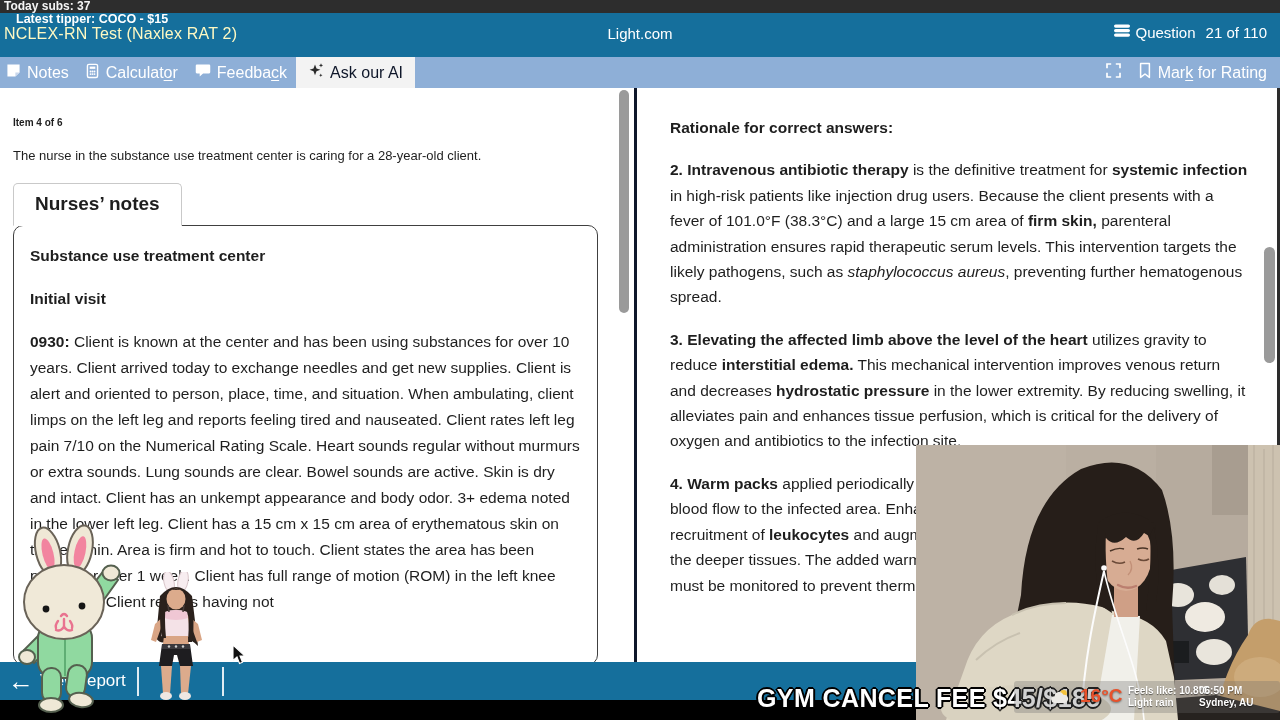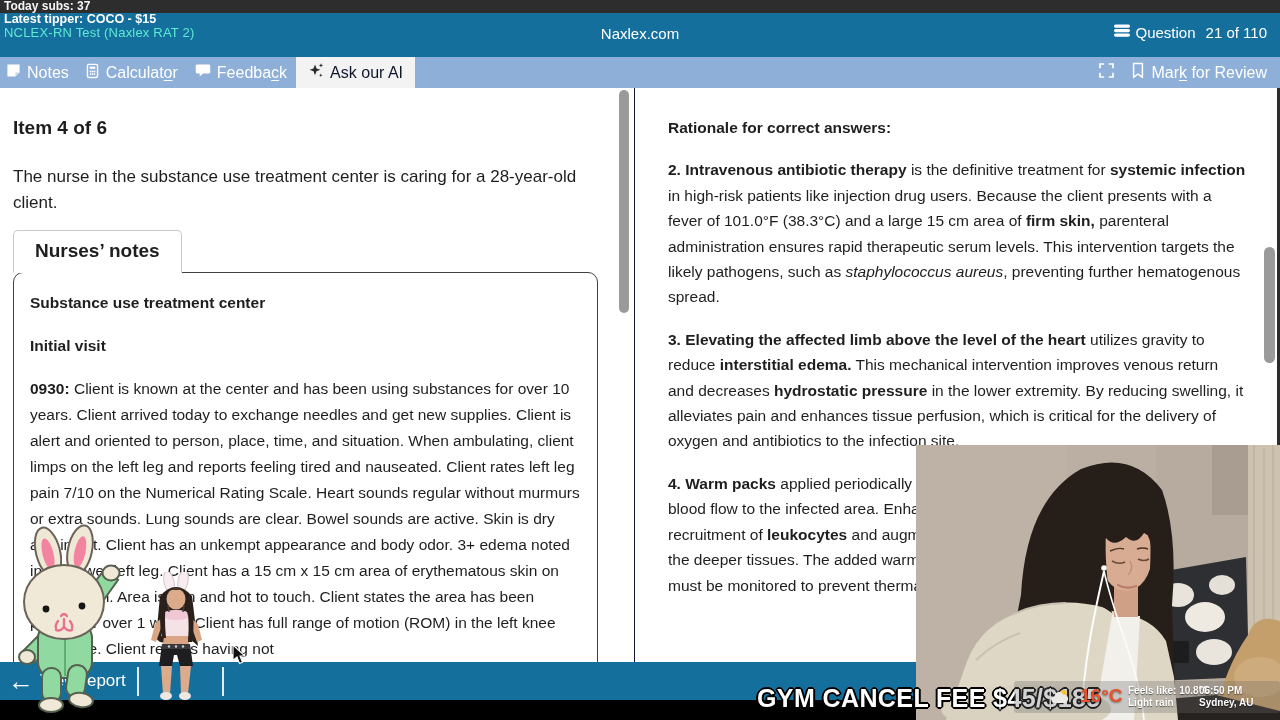--- a/index.html
+++ b/index.html
@@ -3,48 +3,48 @@
 <meta charset="utf-8">
 <style>
   html,body{margin:0;padding:0;background:#000;}
   #screen{position:relative;width:1280px;height:720px;overflow:hidden;background:#fff;
           font-family:"Liberation Sans",sans-serif;-webkit-font-smoothing:antialiased;}
   
   .top-strip{position:absolute;left:0;top:0;width:1280px;height:13px;background:#2d2d2d;z-index:6;}
   .top-strip span{position:absolute;left:4px;top:-1px;font-size:12px;font-weight:700;color:#f5f5f5;}
   
   .header{position:absolute;left:0;top:13px;width:1280px;height:44px;background:#156f9c;z-index:5;}
-  .tipper{position:absolute;left:4px;top:-1px;font-size:12.5px;font-weight:700;color:#fff;}
-  .test-title{position:absolute;left:4px;top:12px;font-size:13px;color:#5eead4;letter-spacing:.2px;}
+  .tipper{position:absolute;left:16px;top:-1px;font-size:12.5px;font-weight:700;color:#fff;}
+  .test-title{position:absolute;left:4px;top:12px;font-size:16px;color:#fef9c3;letter-spacing:.2px;}
   .site{position:absolute;left:0;right:0;top:12px;text-align:center;font-size:15px;color:#fff;}
   .qcount{position:absolute;right:13px;top:10px;display:flex;align-items:center;gap:4px;color:#fff;font-size:15px;}
   .qcount .num{margin-left:6px;}
   
   .toolbar{position:absolute;left:0;top:57px;width:1280px;height:31px;background:#8eafd7;z-index:5;
            display:flex;align-items:center;color:#fff;font-size:16px;justify-content:flex-end;}
   .tb-btn{display:flex;align-items:center;gap:6px;cursor:default;}
   .tb-notes{margin-left:6px;}.tb-calc{margin-left:16px;}.tb-fb{margin-left:17px;}
   .ask-ai{margin-left:9px;height:31px;background:#f3f3f3;color:#0f172a;display:flex;align-items:center;gap:5px;padding:0 12px;}
   .tb-right{margin-left:auto;margin-right:13px;display:flex;align-items:center;gap:16px;}
   .u{text-decoration:underline;text-underline-offset:2px;}
   
   .main{position:absolute;left:0;top:88px;width:1280px;height:632px;background:#fff;color:#1e1e1e;}
   .left-panel{position:absolute;left:0;top:0;width:633px;height:632px;padding:29px 0 0 13px;box-sizing:border-box;overflow:hidden;}
-  .item-label{font-size:19px;font-weight:700;}
-  .stem{margin:25px 0 0;width:585px;font-size:17px;line-height:26px;}
+  .item-label{font-size:10px;font-weight:700;}
+  .stem{margin:15px 0 0;width:585px;font-size:13px;line-height:26px;}
   .tabs{display:flex;margin-top:14px;}
   .tab{border:1px solid #c9c9c9;background:#fff;border-radius:5px 5px 0 0;padding:9px 21px 10px;
        font-size:19px;font-weight:700;position:relative;}
   .tab.active{border-bottom-color:#fff;margin-bottom:-1px;z-index:2;}
   .tab+.tab{margin-left:3px;}
   .card{border:1px solid #404040;border-radius:10px;width:585px;height:440px;box-sizing:border-box;
         padding:17px 16px;font-size:15.5px;line-height:26px;overflow:hidden;}
   .card p{margin:0 0 17px;}
   .b{font-weight:700;}
-  .right-panel{position:absolute;left:634px;top:0;width:646px;height:632px;border-left:1px solid #0f172a;
+  .right-panel{position:absolute;left:634px;top:0;width:646px;height:632px;border-left:3px solid #0f172a;
                padding:27px 0 0 33px;box-sizing:border-box;overflow:hidden;}
   .right-panel p{width:578px;font-size:15.5px;line-height:25.4px;margin:0 0 17px;}
   .scroll-thumb-left{position:absolute;left:619px;top:90px;width:10px;height:223px;background:#9a9a9a;border-radius:6px;z-index:4;}
   .scroll-thumb-right{position:absolute;left:1264px;top:247px;width:11px;height:116px;background:#9a9a9a;border-radius:6px;z-index:4;}
   .right-edge{position:absolute;left:1277px;top:88px;width:3px;height:357px;background:#2c2c2c;z-index:4;}
   
   .bottom-bar{position:absolute;left:0;top:662px;width:916px;height:38px;background:#156f9c;z-index:7;color:#fff;}
   .back{position:absolute;left:8px;top:1px;font-size:26px;line-height:36px;}
   .report{position:absolute;left:40px;top:9px;font-size:17px;}
   .bb-div{position:absolute;top:5px;width:2px;height:29px;background:#ecf2f7;opacity:.95;}
@@ -68,21 +68,21 @@
 
 <div id="screen">
 
   <div class="top-strip">
     <span>Today subs: 37</span>
   </div>
 
   <div class="header">
     <div class="tipper">Latest tipper: COCO - $15</div>
     <div class="test-title">NCLEX-RN Test (Naxlex RAT 2)</div>
-    <div class="site">Naxlex.com</div>
+    <div class="site">Light.com</div>
     <div class="qcount">
       <span>
         <svg width="20" height="15" viewBox="0 0 20 15">
             <g fill="#fff">
               <rect x="2" y="1.5" width="16" height="3.2" rx="1.6"></rect>
               <rect x="2" y="6" width="16" height="3.2" rx="1.6"></rect>
               <rect x="2" y="10.5" width="16" height="3.2" rx="1.6"></rect>
             </g>
           </svg>
       </span>
@@ -141,21 +141,21 @@
         <svg width="17" height="17" viewBox="0 0 17 17">
             <path d="M2 6.2V2h4.2 M10.8 2H15v4.2 M15 10.8V15h-4.2 M6.2 15H2v-4.2" fill="none" stroke="#fff" stroke-width="1.7"></path>
           </svg>
       </span>
       <div class="tb-btn">
         <span>
           <svg width="14" height="17" viewBox="0 0 14 17">
               <path d="M2.6 1.4h8.8v14l-4.4-3.4-4.4 3.4z" fill="none" stroke="#fff" stroke-width="1.5" stroke-linejoin="round"></path>
             </svg>
         </span>
-        <span><span>Mar</span><span class="u">k</span><span> for Review</span></span>
+        <span><span>Mar</span><span class="u">k</span><span> for Rating</span></span>
       </div>
     </div>
   </div>
 
   <div class="main">
     <div class="left-panel">
       <div class="item-label">Item 4 of 6</div>
       <p class="stem">The nurse in the substance use treatment center is caring for a 28-year-old client.</p>
       <div class="tabs">
         <div class="tab active">Nurses’ notes</div>

